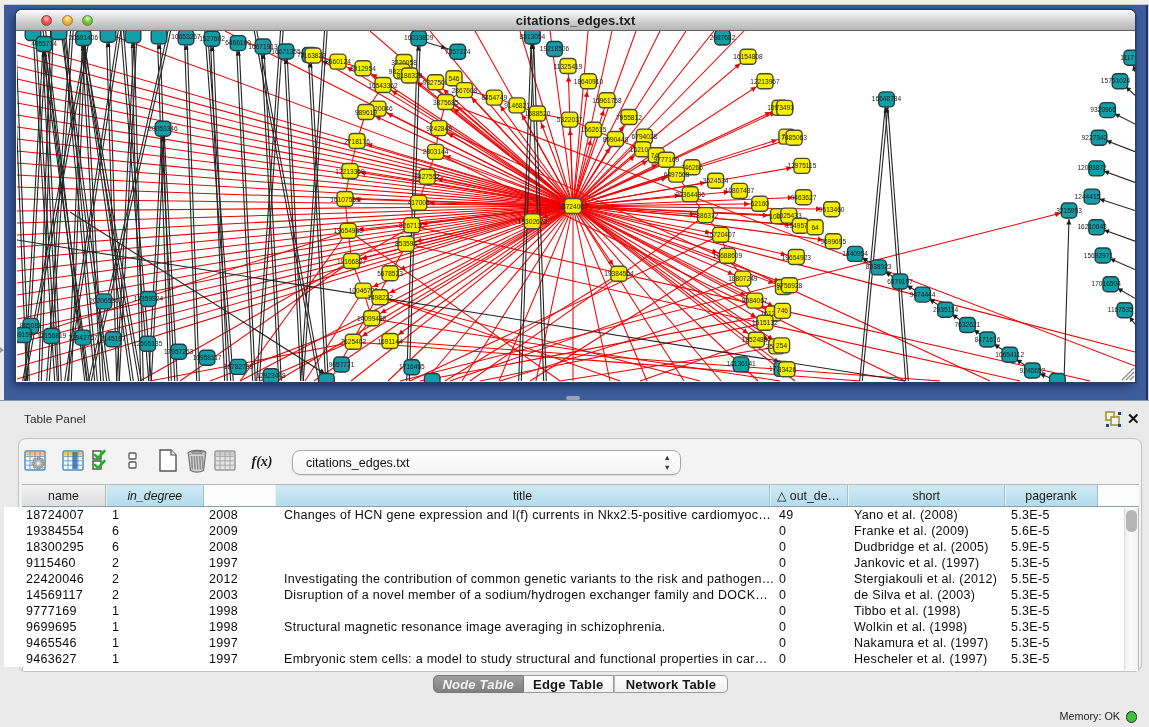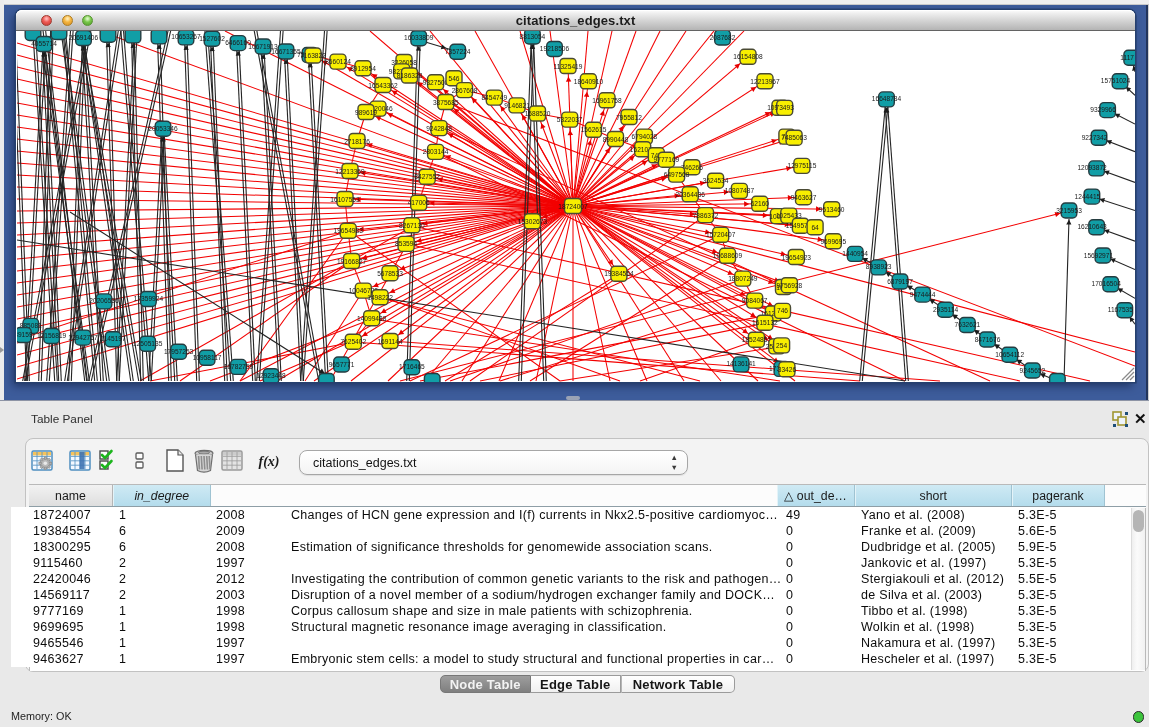--- a/index.html
+++ b/index.html
@@ -15,21 +15,21 @@
 #titlebar{left:0;top:0;width:1119px;height:21px;border-radius:6px 6px 0 0;
  background:linear-gradient(#fdfdfd,#ececec 20%,#d3d3d3 55%,#b4b4b4 100%);
  border-bottom:1.4px solid #636363;box-shadow:inset 0 1px 0 #fff;}
 #title{width:100%;text-align:center;font-size:13px;font-weight:600;color:#1c1c1c;
  line-height:22.5px;letter-spacing:.1px;}
 .tl{top:5.4px;width:11px;height:11px;border-radius:50%;}
 #tl1{left:25px;background:radial-gradient(circle at 50% 30%,#ffb3b3 8%,#ee5a54 45%,#c33a32 100%);border:.8px solid #a03a30;}
 #tl2{left:46px;background:radial-gradient(circle at 50% 30%,#ffeab0 8%,#f5b43e 45%,#d28f27 100%);border:.8px solid #ad7c22;}
 #tl3{left:66px;background:radial-gradient(circle at 50% 30%,#d8f7c0 8%,#78c749 45%,#51992c 100%);border:.8px solid #569431;}
 #canvas{left:0;top:21px;width:1119px;height:351px;background:#fff;}
-#panel{left:11px;top:401px;width:920px;height:326px;background:#e9e9e9;}
+#panel{left:4px;top:401px;width:920px;height:326px;background:#e9e9e9;}
 #ptitle{left:20px;top:10.5px;font-size:11.8px;color:#2e2e2e;}
 #prightedge{left:1146px;top:0;width:3px;height:326px;background:#a9a9a9;border-right:1.5px solid #d6d6d6;}
 #container{left:13.5px;top:37px;width:1124px;height:234px;background:#f3f3f3;
  border:1.5px solid #c2c2c2;border-radius:8px;}
 #fico{left:1101px;top:10px;}
 #xico{left:1123px;top:9px;font-size:15px;font-weight:700;color:#111;}
 #combo{left:288px;top:48.5px;width:389px;height:25px;background:linear-gradient(#ffffff,#f4f4f4);
  border:1px solid #a6a6a6;border-radius:8px;font-size:12.5px;color:#111;line-height:24px;
  padding-left:13px;box-shadow:0 1px 1px rgba(0,0,0,.08);}
 #combo .arr{position:absolute;right:9px;top:2px;font-size:7.5px;color:#3a3a3a;line-height:10px;}
@@ -40,24 +40,24 @@
 .hc{position:absolute;top:0;height:21.4px;background:linear-gradient(#cfeaf4,#b4dcec);
  border-right:1px solid #9fc3d2;border-left:1px solid #e4f3f8;
  font-size:12.3px;color:#1a1a1a;text-align:center;line-height:22px;}
 .row{position:absolute;left:0;width:1115px;height:16px;font-size:12.5px;letter-spacing:.3px;color:#0c0c0c;background:#fff;}
 .row span{position:absolute;top:0;line-height:16px;white-space:pre;}
 #sbar{left:1120px;top:107px;width:14px;height:162px;background:linear-gradient(90deg,#efefef,#fbfbfb 40%,#f1f1f1);border-left:1px solid #dcdcdc;}
 #sthumb{left:1121.5px;top:109px;width:11px;height:22px;border-radius:5.5px;background:#b5b5b5;}
 .tab{top:274px;height:17.5px;font-size:13px;font-weight:700;letter-spacing:.2px;text-align:center;line-height:17px;color:#161616;
  background:linear-gradient(#ffffff,#f0f0f0);border:1px solid #9b9b9b;}
 #tab1{left:429px;width:90.5px;border-radius:5px 0 0 5px;
- background:linear-gradient(#9e9e9e,#7f7f7f);color:#f3f3f3;border-color:#787878;}
+ background:linear-gradient(#9e9e9e,#7f7f7f);color:#f3f3f3;border-color:#787878;font-style:italic;}
 #tab2{left:519.5px;width:90.5px;border-left:none;}
 #tab3{left:610px;width:114px;border-radius:0 5px 5px 0;border-left:1px solid #b5b5b5;}
-#mem{left:0;top:309px;width:1116px;font-size:10.8px;color:#1f1f1f;}
+#mem{left:0;top:309px;width:1116px;text-align:right;font-size:10.8px;color:#1f1f1f;}
 #memdot{left:1121.5px;top:310px;width:11.5px;height:11.5px;border-radius:50%;
  background:#3cc43c;border:1.3px solid #2a2a2a;}
 </style></head><body>
 <div id="root">
 <div id="desk" class="abs"></div>
 <div id="win" class="abs">
   <div id="titlebar" class="abs">
         <div id="title">citations_edges.txt</div>
     <div id="tl1" class="abs tl"></div>
         <div id="tl2" class="abs tl"></div>
@@ -870,20 +870,21 @@
         </g>
         <text x="240" y="18" font-family="Liberation Serif,serif" font-style="italic" font-weight="700" font-size="14" fill="#1a1a1a" text-anchor="middle">f(x)</text>
       </svg>
   <div id="combo" class="abs">citations_edges.txt<span class="arr">▲<br>▼</span></div>
   <div id="tbl" class="abs"></div>
   <div id="theadline" class="abs"></div>
   <div id="thead" class="abs">
       <div class="hc" style="left:0;width:84px;background:linear-gradient(#f2f2f2,#dedede);border-left:none;border-right:1px solid #b5b5b5;">name</div>
       <div class="hc" style="left:84px;width:97.5px;font-style:italic;">in_degree</div>
       <div class="hc" style="left:181.5px;width:71.5px;margin-top:32px;">year</div>
+      <div class="hc" style="left:253px;width:495px;">title</div>
       <div class="hc" style="left:748px;width:78px;text-align:left;padding-left:6px;">△ out_de…</div>
       <div class="hc" style="left:826px;width:156.5px;">short</div>
       <div class="hc" style="left:982.5px;width:93px;">pagerank</div>
   </div>
   <div class="row" style="top:106px">
         <span style="left:22px">18724007</span>
         <span style="left:108px">1</span>
         <span style="left:205px">2008</span>
         <span style="left:280px">Changes of HCN gene expression and I(f) currents in Nkx2.5-positive cardiomyoc…</span>
         <span style="left:775px">49</span>
@@ -895,21 +896,20 @@
         <span style="left:108px">6</span>
         <span style="left:205px">2009</span>
         <span style="left:775px">0</span>
         <span style="left:850px">Franke et al. (2009)</span>
         <span style="left:1007px">5.6E-5</span>
       </div>
       <div class="row" style="top:138px">
         <span style="left:22px">18300295</span>
         <span style="left:108px">6</span>
         <span style="left:205px">2008</span>
-        <span style="left:280px">Estimation of significance thresholds for genomewide association scans.</span>
         <span style="left:775px">0</span>
         <span style="left:850px">Dudbridge et al. (2005)</span>
         <span style="left:1007px">5.9E-5</span>
       </div>
       <div class="row" style="top:154px">
         <span style="left:22px">9115460</span>
         <span style="left:108px">2</span>
         <span style="left:205px">1997</span>
         <span style="left:775px">0</span>
         <span style="left:850px">Jankovic et al. (1997)</span>
@@ -930,30 +930,29 @@
         <span style="left:205px">2003</span>
         <span style="left:280px">Disruption of a novel member of a sodium/hydrogen exchanger family and DOCK…</span>
         <span style="left:775px">0</span>
         <span style="left:850px">de Silva et al. (2003)</span>
         <span style="left:1007px">5.3E-5</span>
       </div>
       <div class="row" style="top:202px">
         <span style="left:22px">9777169</span>
         <span style="left:108px">1</span>
         <span style="left:205px">1998</span>
-        <span style="left:280px">Corpus callosum shape and size in male patients with schizophrenia.</span>
         <span style="left:775px">0</span>
         <span style="left:850px">Tibbo et al. (1998)</span>
         <span style="left:1007px">5.3E-5</span>
       </div>
       <div class="row" style="top:218px">
         <span style="left:22px">9699695</span>
         <span style="left:108px">1</span>
         <span style="left:205px">1998</span>
-        <span style="left:280px">Structural magnetic resonance image averaging in classification.</span>
+        <span style="left:280px">Structural magnetic resonance image averaging in schizophrenia.</span>
         <span style="left:775px">0</span>
         <span style="left:850px">Wolkin et al. (1998)</span>
         <span style="left:1007px">5.3E-5</span>
       </div>
       <div class="row" style="top:234px">
         <span style="left:22px">9465546</span>
         <span style="left:108px">1</span>
         <span style="left:205px">1997</span>
         <span style="left:775px">0</span>
         <span style="left:850px">Nakamura et al. (1997)</span>

